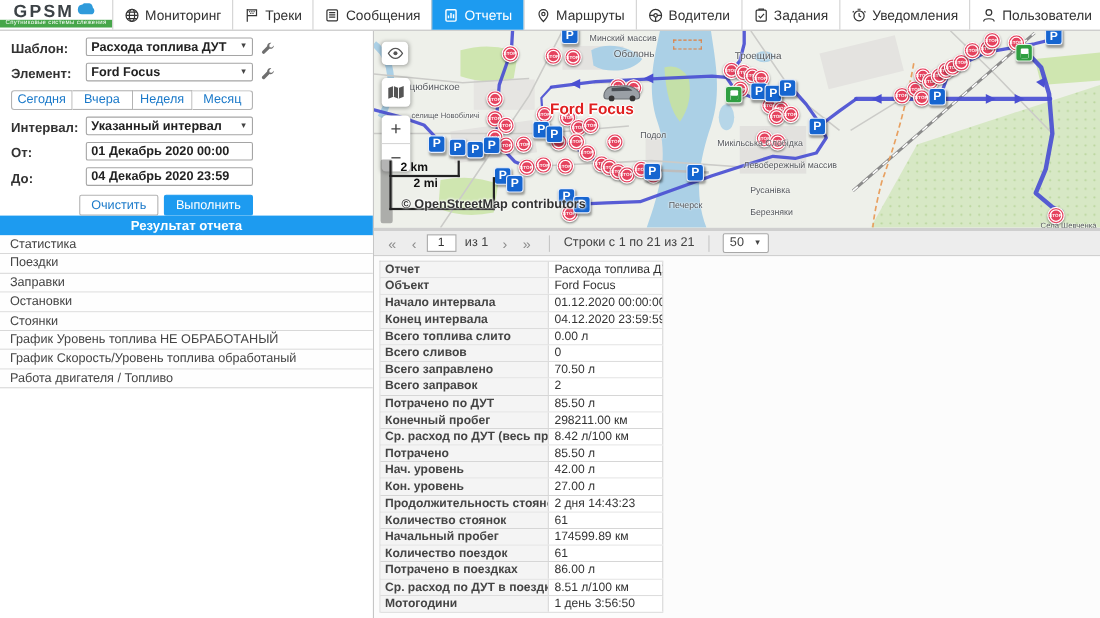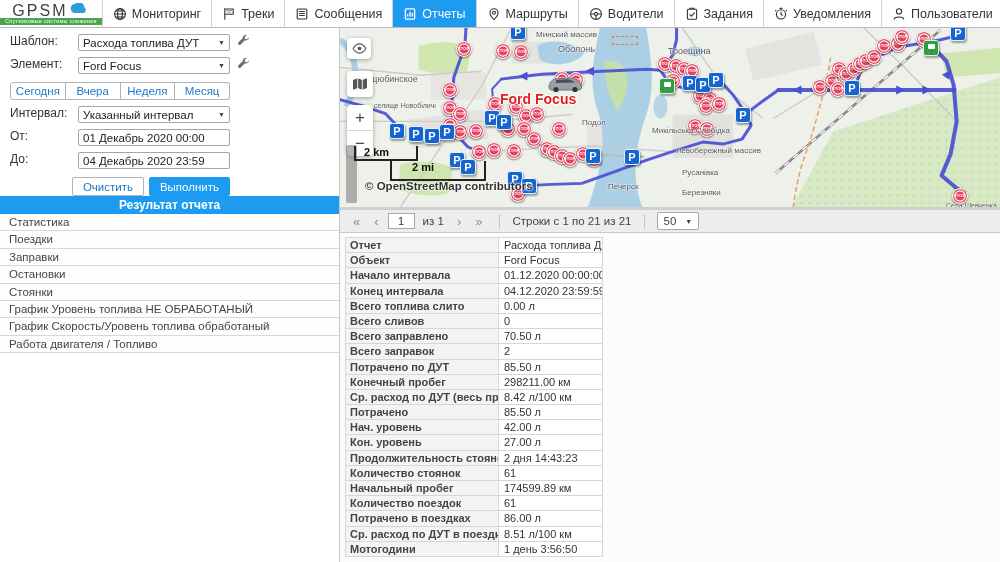--- a/index.html
+++ b/index.html
@@ -3,35 +3,35 @@
 <meta charset="utf-8">
 <style>
   * { margin:0; padding:0; box-sizing:border-box; }
   html,body { width:1000px; height:562px; overflow:hidden; font-family:"Liberation Sans", sans-serif; background:#fff; }
   .app { width:1000px; height:562px; display:flex; flex-direction:column; }
 
   
   .header { height:28px; display:flex; align-items:stretch; background:#fff; border-bottom:1px solid #b9b9b9; flex:0 0 28px; }
   .logo { width:150px; display:flex; flex-direction:column; align-items:center; justify-content:center; padding-top:1px; }
   .logo-row { display:flex; align-items:flex-start; gap:2px; }
-  .logo-text { font-size:16px; font-weight:normal; letter-spacing:2px; color:#3c4246; line-height:15px; }
+  .logo-text { font-size:16px; font-weight:bold; letter-spacing:2px; color:#3c4246; line-height:15px; }
   .logo-tag { background:#47a64a; color:#fff; font-size:5.5px; line-height:7px; padding:0 5px; letter-spacing:.3px; white-space:nowrap; }
   .tabs { flex:1; display:flex; }
   .tab { display:flex; align-items:center; gap:5px; padding:0 10px; border-left:1px solid #d2d2d2; font-size:12.5px; color:#333; cursor:pointer; white-space:nowrap; }
   .tab:last-child { border-right:1px solid #d2d2d2; }
   .tab.active { background:#1d9bf0; color:#fff; }
   .tab svg { flex:0 0 auto; }
 
   
   .content { flex:1; display:flex; min-height:0; }
   .left { width:340px; flex:0 0 340px; border-right:1px solid #c6c6c6; background:#fff; overflow:hidden; }
   .right { flex:1; display:flex; flex-direction:column; min-width:0; }
 
   
-  .frow { display:flex; align-items:flex-start; margin:6px 8px 0 10px; }
+  .frow { display:flex; align-items:flex-end; margin:6px 8px 0 10px;font-weight:bold; }
   .flabel { width:68px; font-size:12px; color:#333; }
   .fselect, .finput { width:152px; height:17px; border:1px solid #a5a5a5; border-radius:2px; background:#fff; display:flex; align-items:center; padding:0 4px; font-size:11.5px; color:#222; }
   .sel-arrow { margin-left:auto; font-size:7px; color:#444; }
   .wrench { margin-left:7px; display:flex; cursor:pointer; }
   .quick { display:flex; margin:8px 8px 0 10px; width:220px; }
   .qbtn { flex:1; height:18px; background:#fff; border:1px solid #b3b3b3; border-left-width:0; color:#1a79c9; font-size:11.5px; display:flex; align-items:center; justify-content:center; cursor:pointer; }
   .qbtn:first-child { border-left-width:1px; border-radius:3px 0 0 3px; }
   .qbtn:last-child { border-radius:0 3px 3px 0; }
   .actions { display:flex; justify-content:flex-end; gap:5px; margin:8px 0 0 10px; width:220px; }
   .btn { height:19px; padding:0 10px; font-size:11.5px; display:flex; align-items:center; border-radius:2px; cursor:pointer; }
@@ -61,21 +61,21 @@
   .car-sprite { position:absolute; left:206px; top:48px; }
   .map-btn { position:absolute; background:#fff; border-radius:4px; box-shadow:0 1px 4px rgba(0,0,0,.35); display:flex; align-items:center; justify-content:center; cursor:pointer; }
   .btn-eye { left:7px; top:10px; width:24px; height:21px; }
   .btn-layers { left:7px; top:43px; width:26px; height:26px; }
   .zoomctl { position:absolute; left:7px; top:77px; width:26px; height:51px; background:#fff; border-radius:4px; box-shadow:0 1px 4px rgba(0,0,0,.35); display:flex; flex-direction:column; }
   .zoomctl div { flex:1; display:flex; align-items:center; justify-content:center; font-size:17px; color:#444; cursor:pointer; }
   .zoomctl div:first-child { border-bottom:1px solid #d6d6d6; }
   .map-strip { position:absolute; left:6px; top:117px; width:11px; height:58px; background:rgba(105,105,105,.5); border-radius:2px; }
   .scale { position:absolute; left:14px; top:118px; color:#111; font-weight:bold; font-size:11px; pointer-events:none; }
   .scale-km { width:64px; border-bottom:2px solid #222; border-left:2px solid #222; border-right:2px solid #222; padding:0 4px 1px 8px; }
-  .scale-mi { width:96px; border-bottom:2px solid #222; border-left:2px solid #222; border-right:2px solid #222; padding:0 4px 6px 20px;margin-left:36px; }
+  .scale-mi { width:96px; border-bottom:2px solid #222; border-left:2px solid #222; border-right:2px solid #222; padding:0 4px 16px 20px; }
   .attrib { position:absolute; left:25px; top:152px; font-size:11.5px; font-weight:bold; color:#333; text-shadow:0 0 2px #fff,0 0 2px #fff,0 0 3px #fff; }
   .dash-rect { position:absolute; left:272px; top:8px; width:26px; height:9px; border:1px dashed #e07f3f; }
 
   
   .pager { height:23px; flex:0 0 23px; background:#ededed; border-bottom:1px solid #c9c9c9; display:flex; align-items:center; padding:0 8px; font-size:11.5px; color:#444; gap:4px; }
   .pg-btn { color:#8d8d8d; font-size:13px; padding:0 5px; cursor:pointer; }
   .pg-input { width:27px; height:16px; border:1px solid #a8a8a8; background:#fff; text-align:center; font-size:11px; line-height:15px; color:#333; }
   .pg-of { margin:0 4px; }
   .pg-sep { width:1px; height:15px; background:#c6c6c6; margin:0 8px; }
   .pg-select { border:1px solid #a8a8a8; background:#fff; height:18px; border-radius:2px; display:flex; align-items:center; gap:9px; padding:0 6px; cursor:pointer; }

